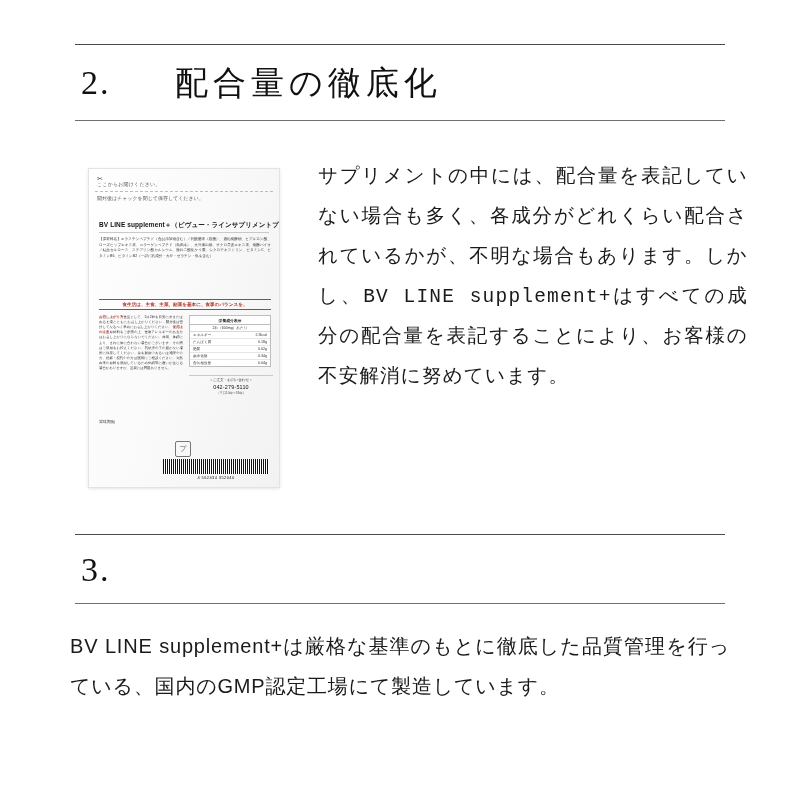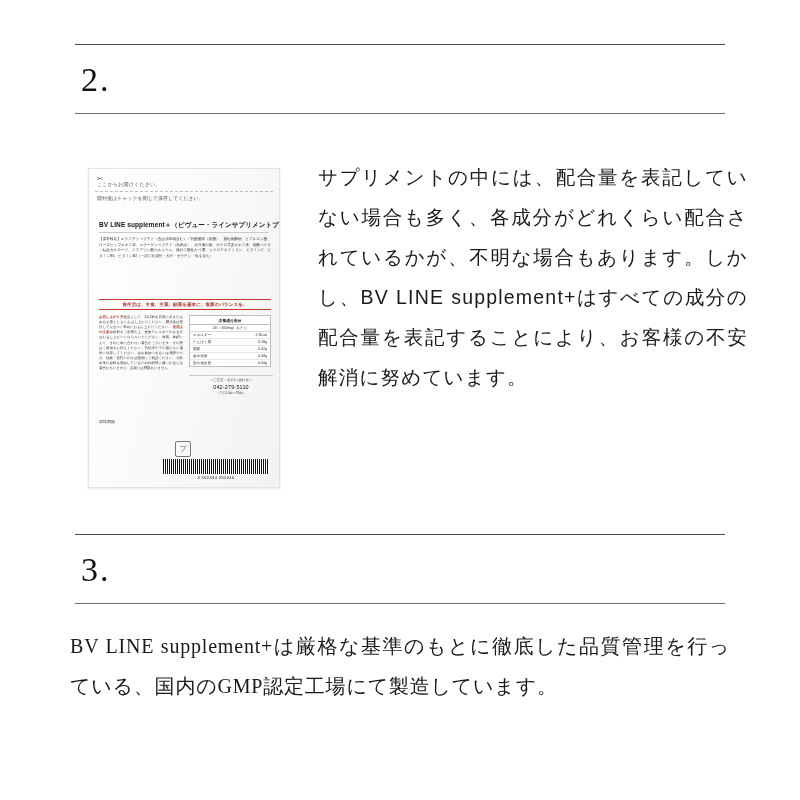--- a/index.html
+++ b/index.html
@@ -68,21 +68,21 @@
 
   .body-block {
     position: absolute;
     left: 318px;
     top: 158px;
     width: 430px;
     font-size: 19.5px;
     line-height: 2.05;
     letter-spacing: 1.2px;
     color: #1a1a1a;
-    font-family: Liberation Sans, sans-serif;
+    font-family: Liberation Mono, monospace;
     text-align: justify;
   }
 
   
   .pack {
     position: absolute;
     left: 88px;
     top: 168px;
     width: 192px;
     height: 320px;
@@ -294,34 +294,35 @@
     top: 534px;
     width: 800px;
   }
   .s3-body {
     width: 660px;
     margin: 22px auto 0 auto;
     font-size: 20px;
     line-height: 2.0;
     letter-spacing: 0.8px;
     color: #1a1a1a;
-    font-family: Liberation Serif, serif;
+    font-family: Liberation Sans, sans-serif;
     text-align: justify;
   }
 </style>
 </head>
 <body>
 
 <div class="page">
 
   <div class="section2">
     <div class="rule s2-rule-top"></div>
 
     <div class="heading-row">
       <div class="heading-num">2.</div>
+      <div class="heading-text">配合量の徹底化</div>
     </div>
 
     <div class="rule-thin"></div>
   </div>
 
   <div class="pack">
     <div class="pack-inner"></div>
 
     <div class="pack-scissors">✂</div>
     <div class="pack-notch">ここからお開けください。</div>

